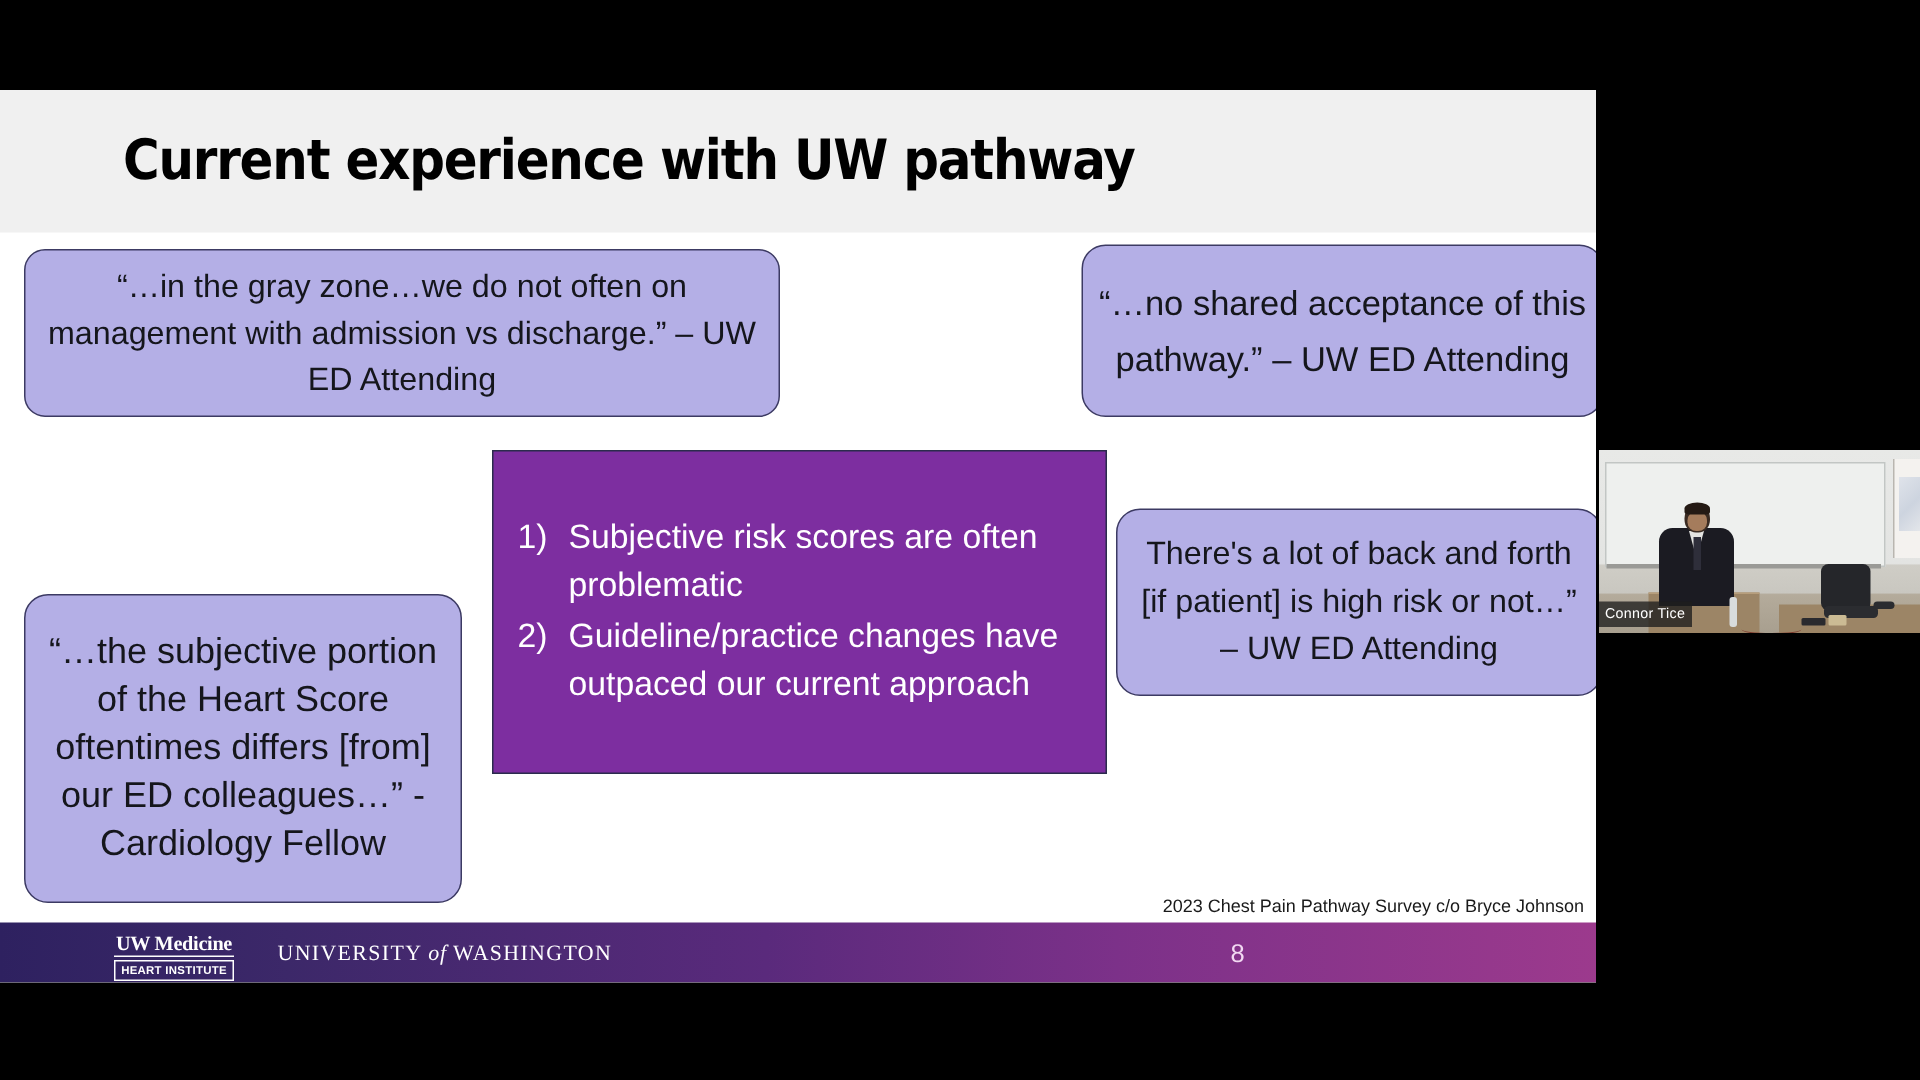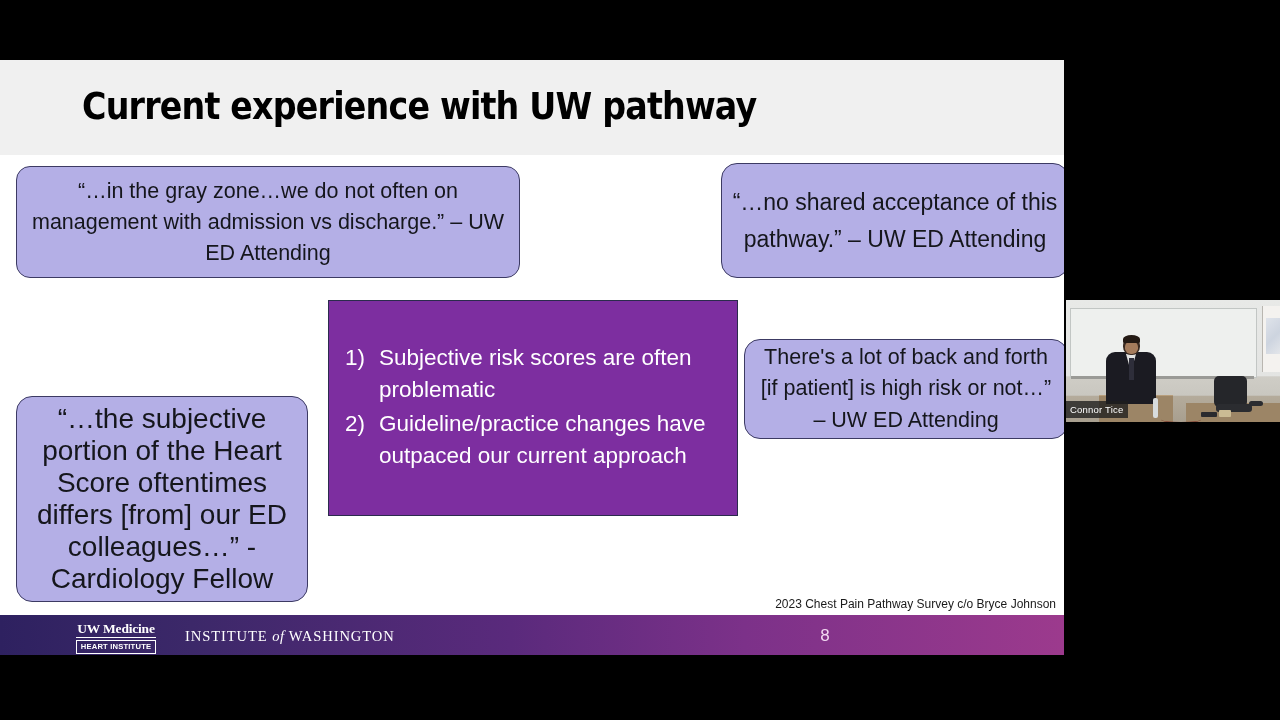--- a/index.html
+++ b/index.html
@@ -78,24 +78,24 @@
 
   #qbox-gray-zone {
     left: 16px;  top: 106px;  width: 504px;  height: 112px;
   }
   #qbox-no-shared {
     left: 721px; top: 103px;  width: 348px;  height: 115px;
     font-size: 23px; line-height: 37px; border-radius: 16px;
   }
   #qbox-subjective-heart {
     left: 16px;  top: 336px;  width: 292px;  height: 206px;
-    font-size: 28px; line-height: 32px; border-radius: 16px;
+    font-size: 24px; line-height: 32px; border-radius: 16px;
   }
   #qbox-back-and-forth {
-    left: 744px; top: 279px;  width: 324px;  height: 100px;
+    left: 744px; top: 279px;  width: 324px;  height: 125px;
     font-size: 21.5px; line-height: 31.5px; border-radius: 16px;
   }
   #qbox-cardiology-ignore {
     left: 347px; top: 424px;  width: 522px;  height: 112px;
     font-size: 21.5px; line-height: 32px; border-radius: 16px;
   }
 
   
   #callout-box {
     position: absolute;
@@ -377,21 +377,21 @@
 
     <div id="footer-bar">
 
       <div id="uw-logo">
         <div class="uwm-top">UW Medicine</div>
         <div class="uwm-hi">HEART INSTITUTE</div>
 
       </div>
 
       <div id="uw-wordmark">
-        <span>INSTITUTE</span>
+        <span>UNIVERSITY</span>
         <span class="of">of</span>
         <span>WASHINGTON</span>
       </div>
 
       <div id="page-number">8</div>
     </div>
 
   </div>
 
   <div id="webcam">

